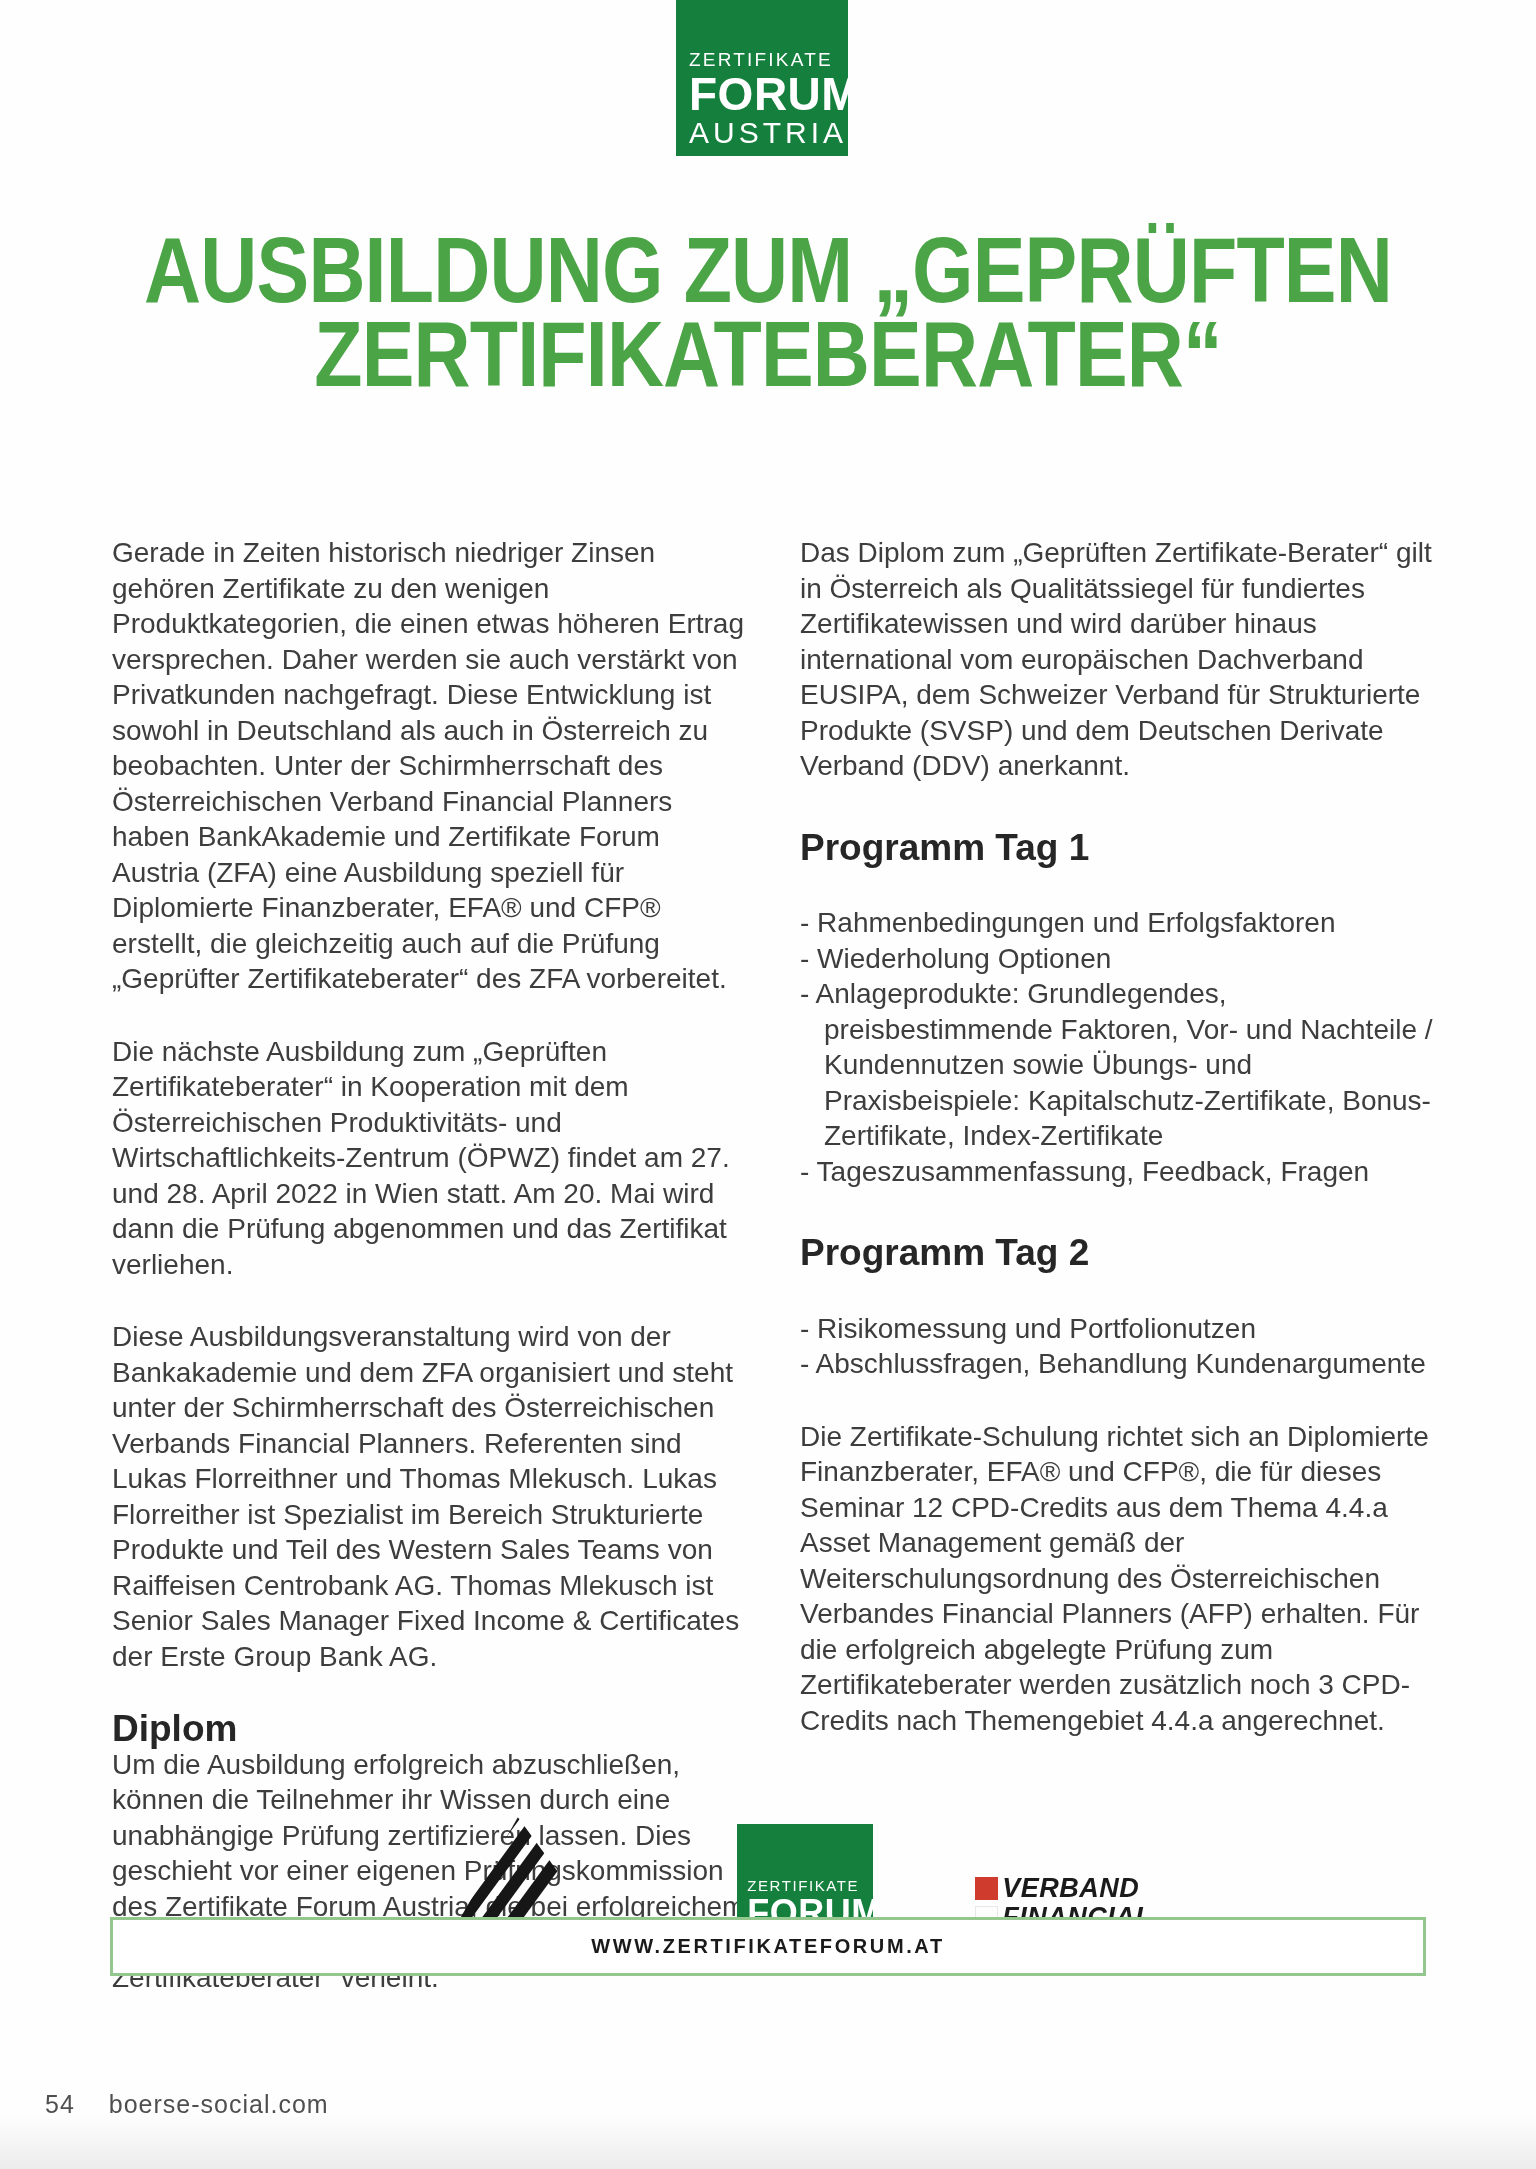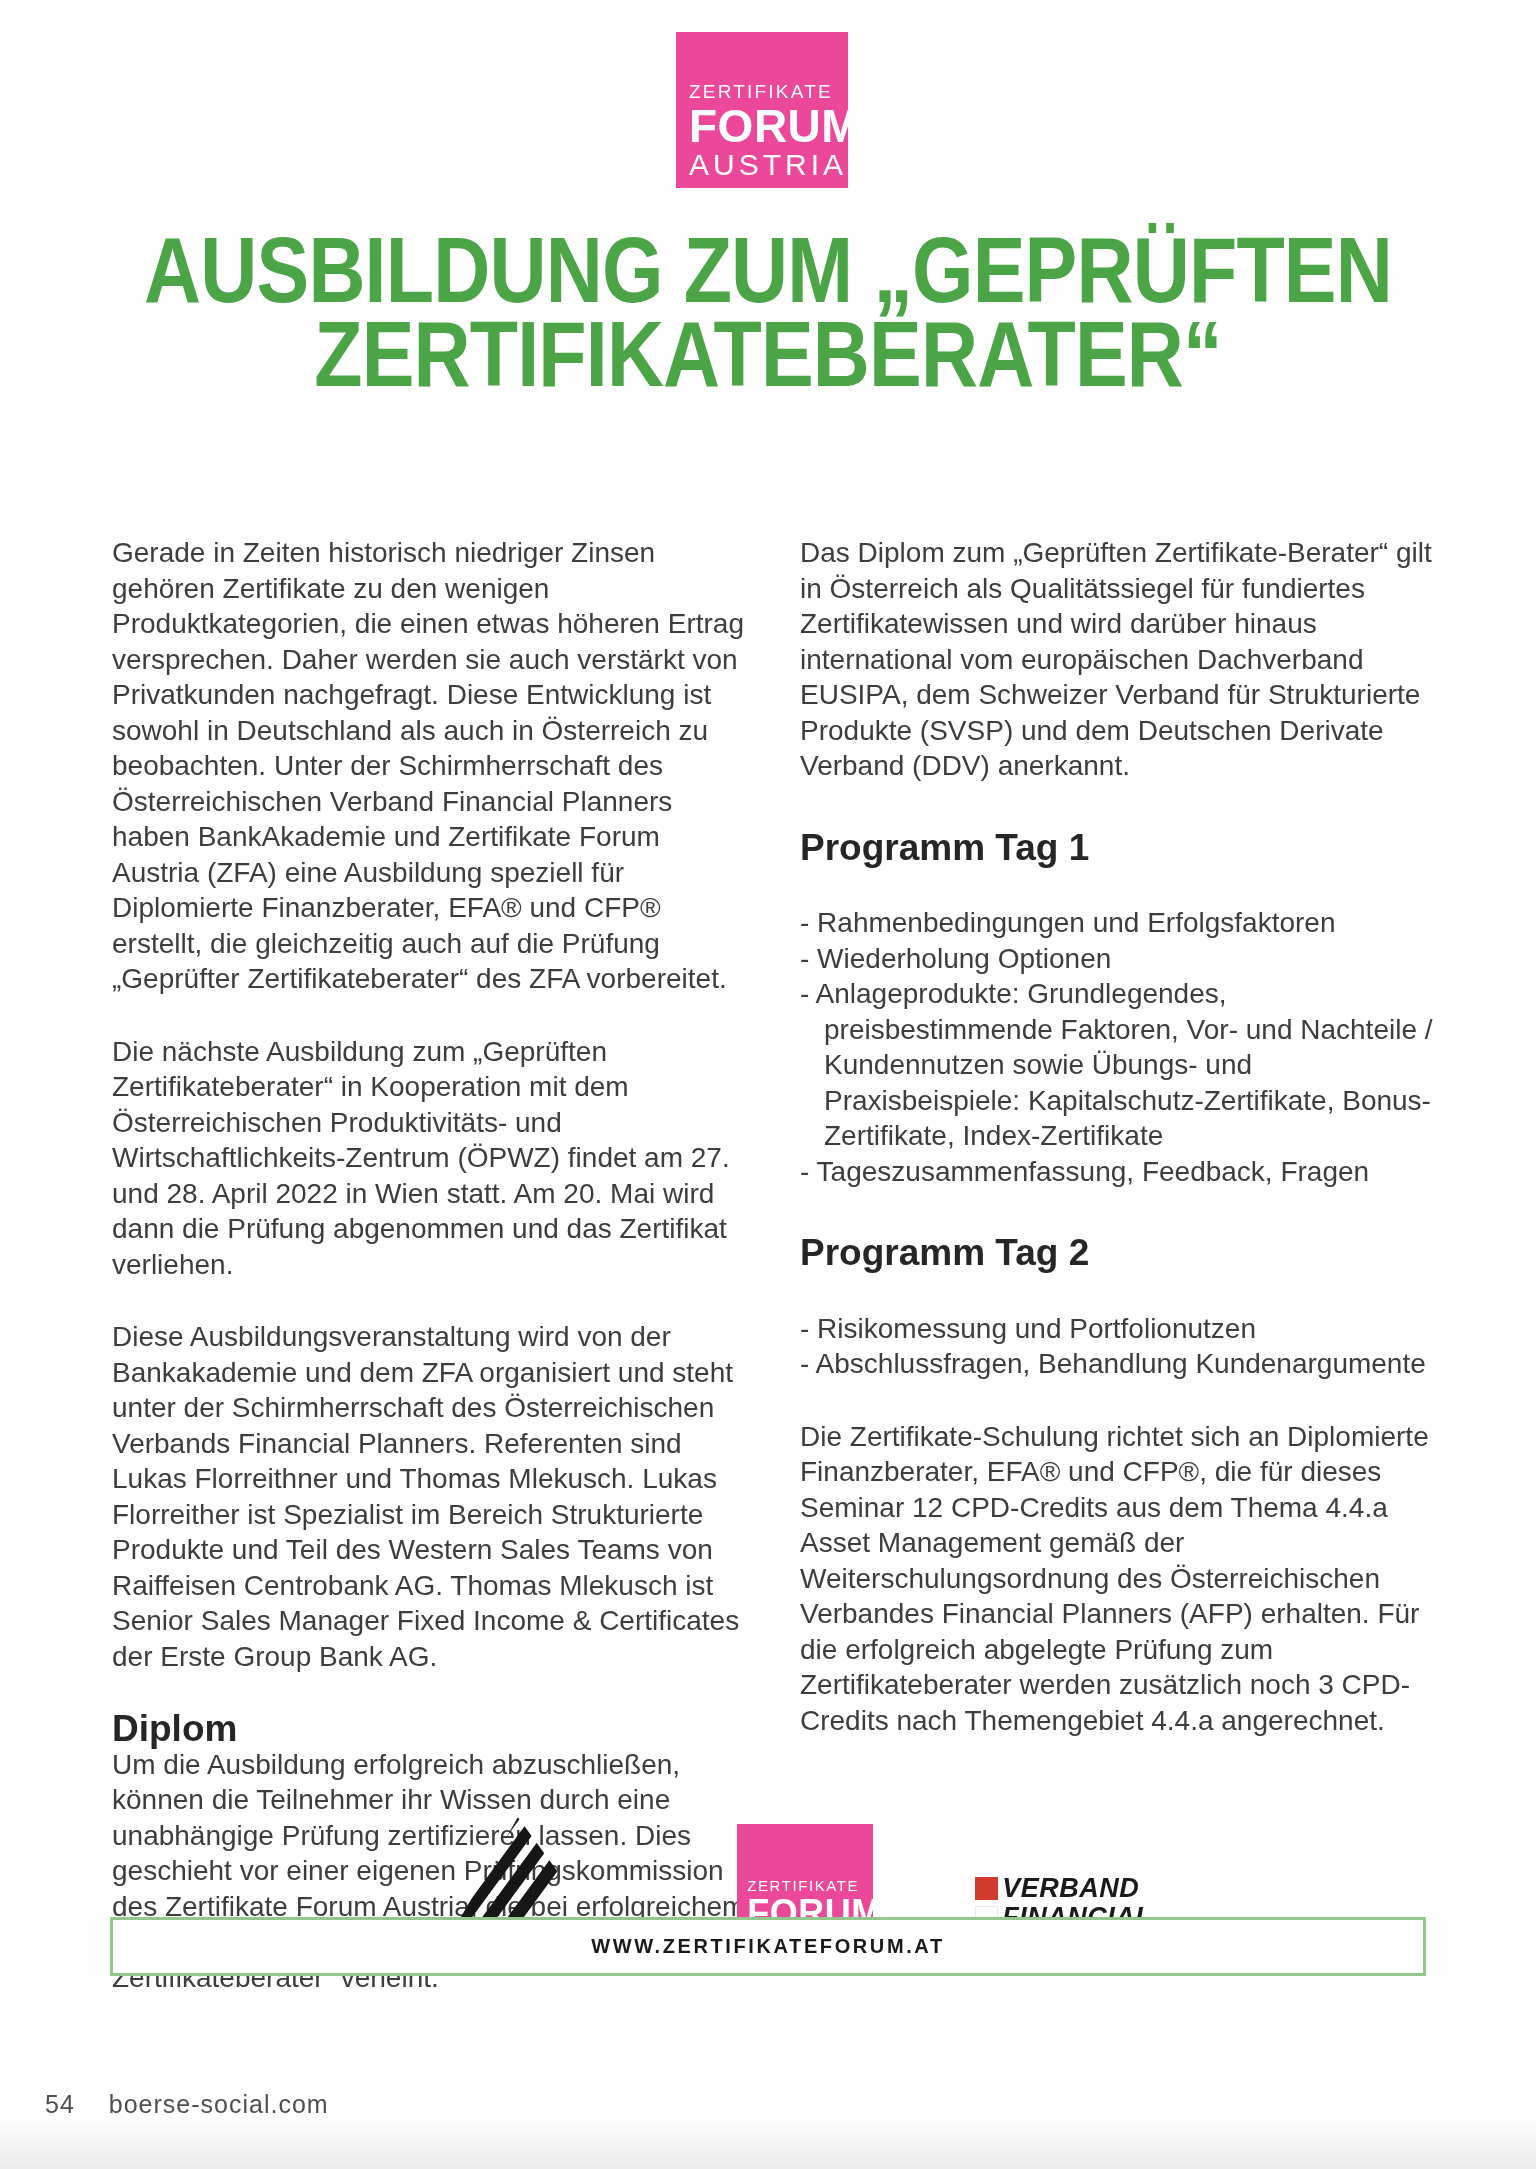--- a/index.html
+++ b/index.html
@@ -13,24 +13,23 @@
   }
   .page::after{
     content:"";position:absolute;left:0;bottom:0;width:100%;height:55px;
     background:linear-gradient(rgba(255,255,255,0),#ececed);
     pointer-events:none;
   }
 
   
   .zfa-logo{
     position:relative;
-    background:#ec4899;
+    background:#15803d;
     color:#ffffff;
     overflow:hidden;
-    margin-top:32px;
   }
   .zfa-logo.top{position:absolute;left:676px;top:0;width:172px;height:156px;}
   .zfa-inner{position:absolute;left:13px;right:8px;bottom:8px;line-height:1;}
   .zfa-l1{font-size:19px;letter-spacing:2.2px;font-weight:400;}
   .zfa-l2{font-size:46px;font-weight:700;letter-spacing:0.5px;margin-top:2px;}
   .zfa-l3{font-size:30px;font-weight:400;letter-spacing:4px;margin-top:1px;}
 
   
   .title{
     position:absolute;top:228px;left:0;width:100%;

